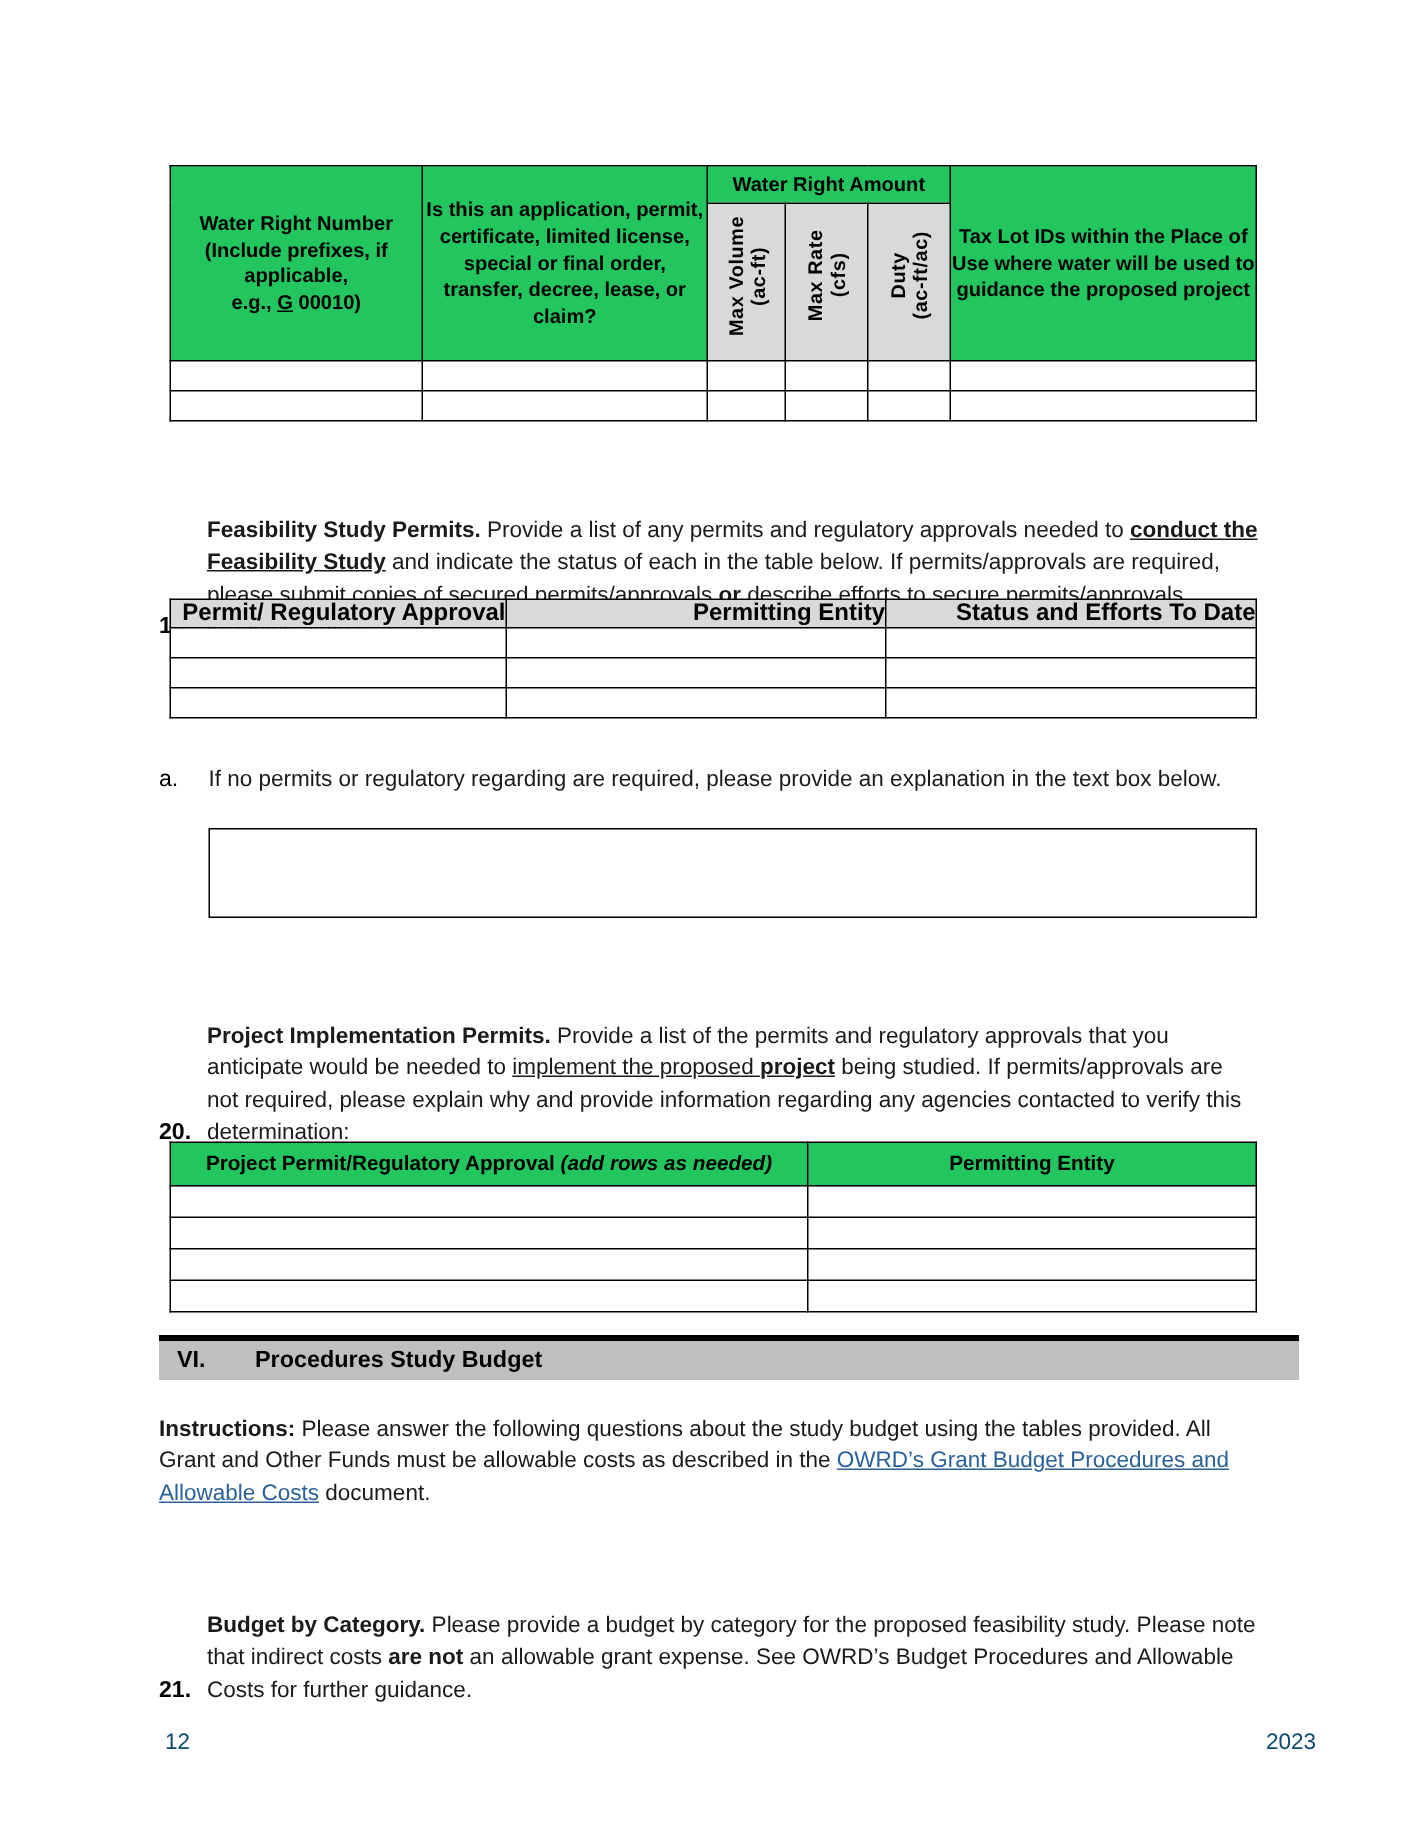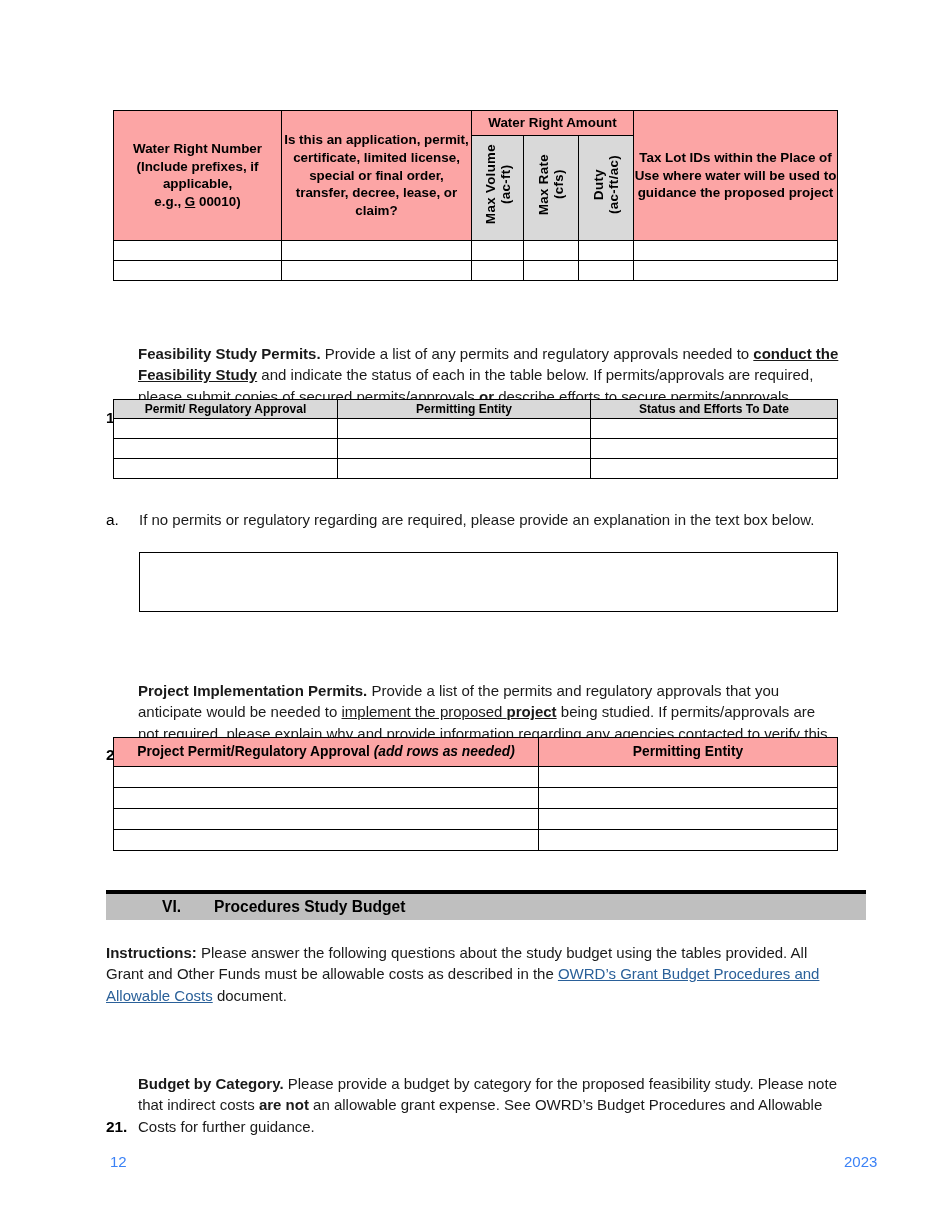--- a/index.html
+++ b/index.html
@@ -67,33 +67,33 @@
     border-collapse: collapse;
     position: absolute;
     table-layout: fixed;
   }
   table.doc td, table.doc th {
     border: 1.4px solid #000000;
     padding: 0;
     vertical-align: middle;
   }
   .hdrcell {
-    background: #fca5a5;
+    background: #22c55e;
     font-weight: bold;
     font-size: 13.4px;
     line-height: 17.6px;
     text-align: center;
     padding: 4px 5px;
   }
   .hdrcell-left {
     background: #d9d9d9;
     font-weight: bold;
-    font-size: 12px;
+    font-size: 16px;
     line-height: 18px;
-    text-align: center;
+    text-align: right;
     padding: 3px 7px;
   }
   .emptycell { background: #ffffff; height: 19px; }
 
   
   .vert {
     background: #d9d9d9;
     text-align: center;
     vertical-align: bottom;
     padding: 0;
@@ -143,21 +143,21 @@
   
   a.doclink, .doclink {
     color: #2a6099;
     text-decoration: underline;
   }
 
   
   .footer-left, .footer-right {
     position: absolute;
     font-size: 15px;
-    color: #3b82f6;
+    color: #0c4a6e;
   }
 </style>
 </head>
 <body>
 
 <div class="page">
 
   <table class="doc" style="left:113px; top:110px; width:724px;">
     <colgroup>
       <col style="width:168px">
@@ -249,21 +249,21 @@
     <div class="body para">If no permits or regulatory regarding are required, please provide an explanation in the text box below.</div>
   </div>
 
   <div class="textbox" style="left:139px; top:552px; width:699px; height:60px;" title=""></div>
 
   <div class="numitem" style="left:106px; top:636px; width:733px;">
     <div class="num">20.</div>
     <div class="body para"><span class="bold">Project Implementation Permits.</span><span> Provide a list of the permits and regulatory approvals that you anticipate would be needed to </span><span class="uline">implement the proposed </span><span class="uline bold">project</span><span> being studied. If permits/approvals are not required, please explain why and provide information regarding any agencies contacted to verify this determination:</span></div>
   </div>
 
-  <table class="doc" style="left:113px; top:737px; width:724px;">
+  <table class="doc" style="left:113px; top:761px; width:724px;">
     <colgroup>
       <col style="width:425px">
       <col style="width:299px">
     </colgroup>
     <tbody>
       <tr>
         <td class="hdrcell" style="padding:5px 12px; font-size:13.8px; line-height:18px;"><span>Project Permit/Regulatory Approval </span><span class="ital">(add rows as needed)</span></td>
         <td class="hdrcell" style="font-size:13.8px;">Permitting Entity</td>
       </tr>
       <tr>
@@ -278,21 +278,21 @@
         <td class="emptycell" style="height:20px;"></td>
         <td class="emptycell"></td>
       </tr>
       <tr>
         <td class="emptycell" style="height:20px;"></td>
         <td class="emptycell"></td>
       </tr>
     </tbody>
   </table>
 
-  <div class="section-banner" style="left:106px; top:890px; width:760px; height:30px;padding-left:44px;">
+  <div class="section-banner" style="left:106px; top:890px; width:760px; height:30px;">
     <span class="sec-num">VI.</span>
     <span class="sec-title">Procedures Study Budget</span>
   </div>
 
   <div class="para" style="position:absolute; left:106px; top:942px; width:733px;"><span class="bold">Instructions:</span><span>  Please answer the following questions about the study budget using the tables provided. All Grant and Other Funds must be allowable costs as described in the </span><span class="doclink">OWRD’s Grant Budget Procedures and Allowable Costs</span><span> document.</span></div>
 
   <div class="numitem" style="left:106px; top:1029px; width:733px;">
     <div class="num">21.</div>
     <div class="body para"><span class="bold">Budget by Category.</span><span> Please provide a budget by category for the proposed feasibility study. Please note that indirect costs </span><span class="bold">are not</span><span> an allowable grant expense. See OWRD’s Budget Procedures and Allowable Costs for further guidance.</span></div>
   </div>

